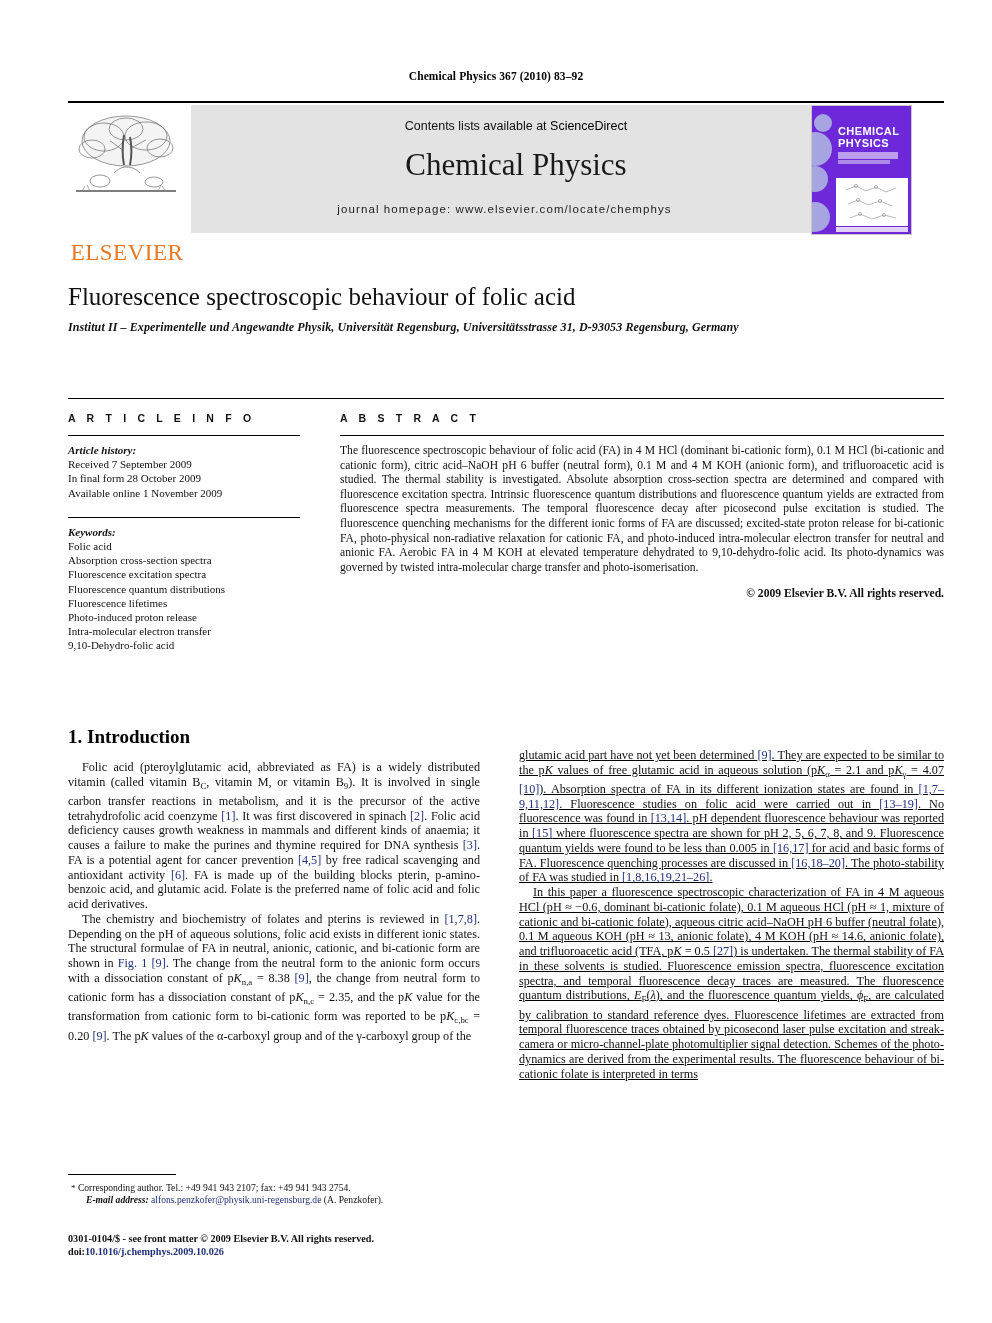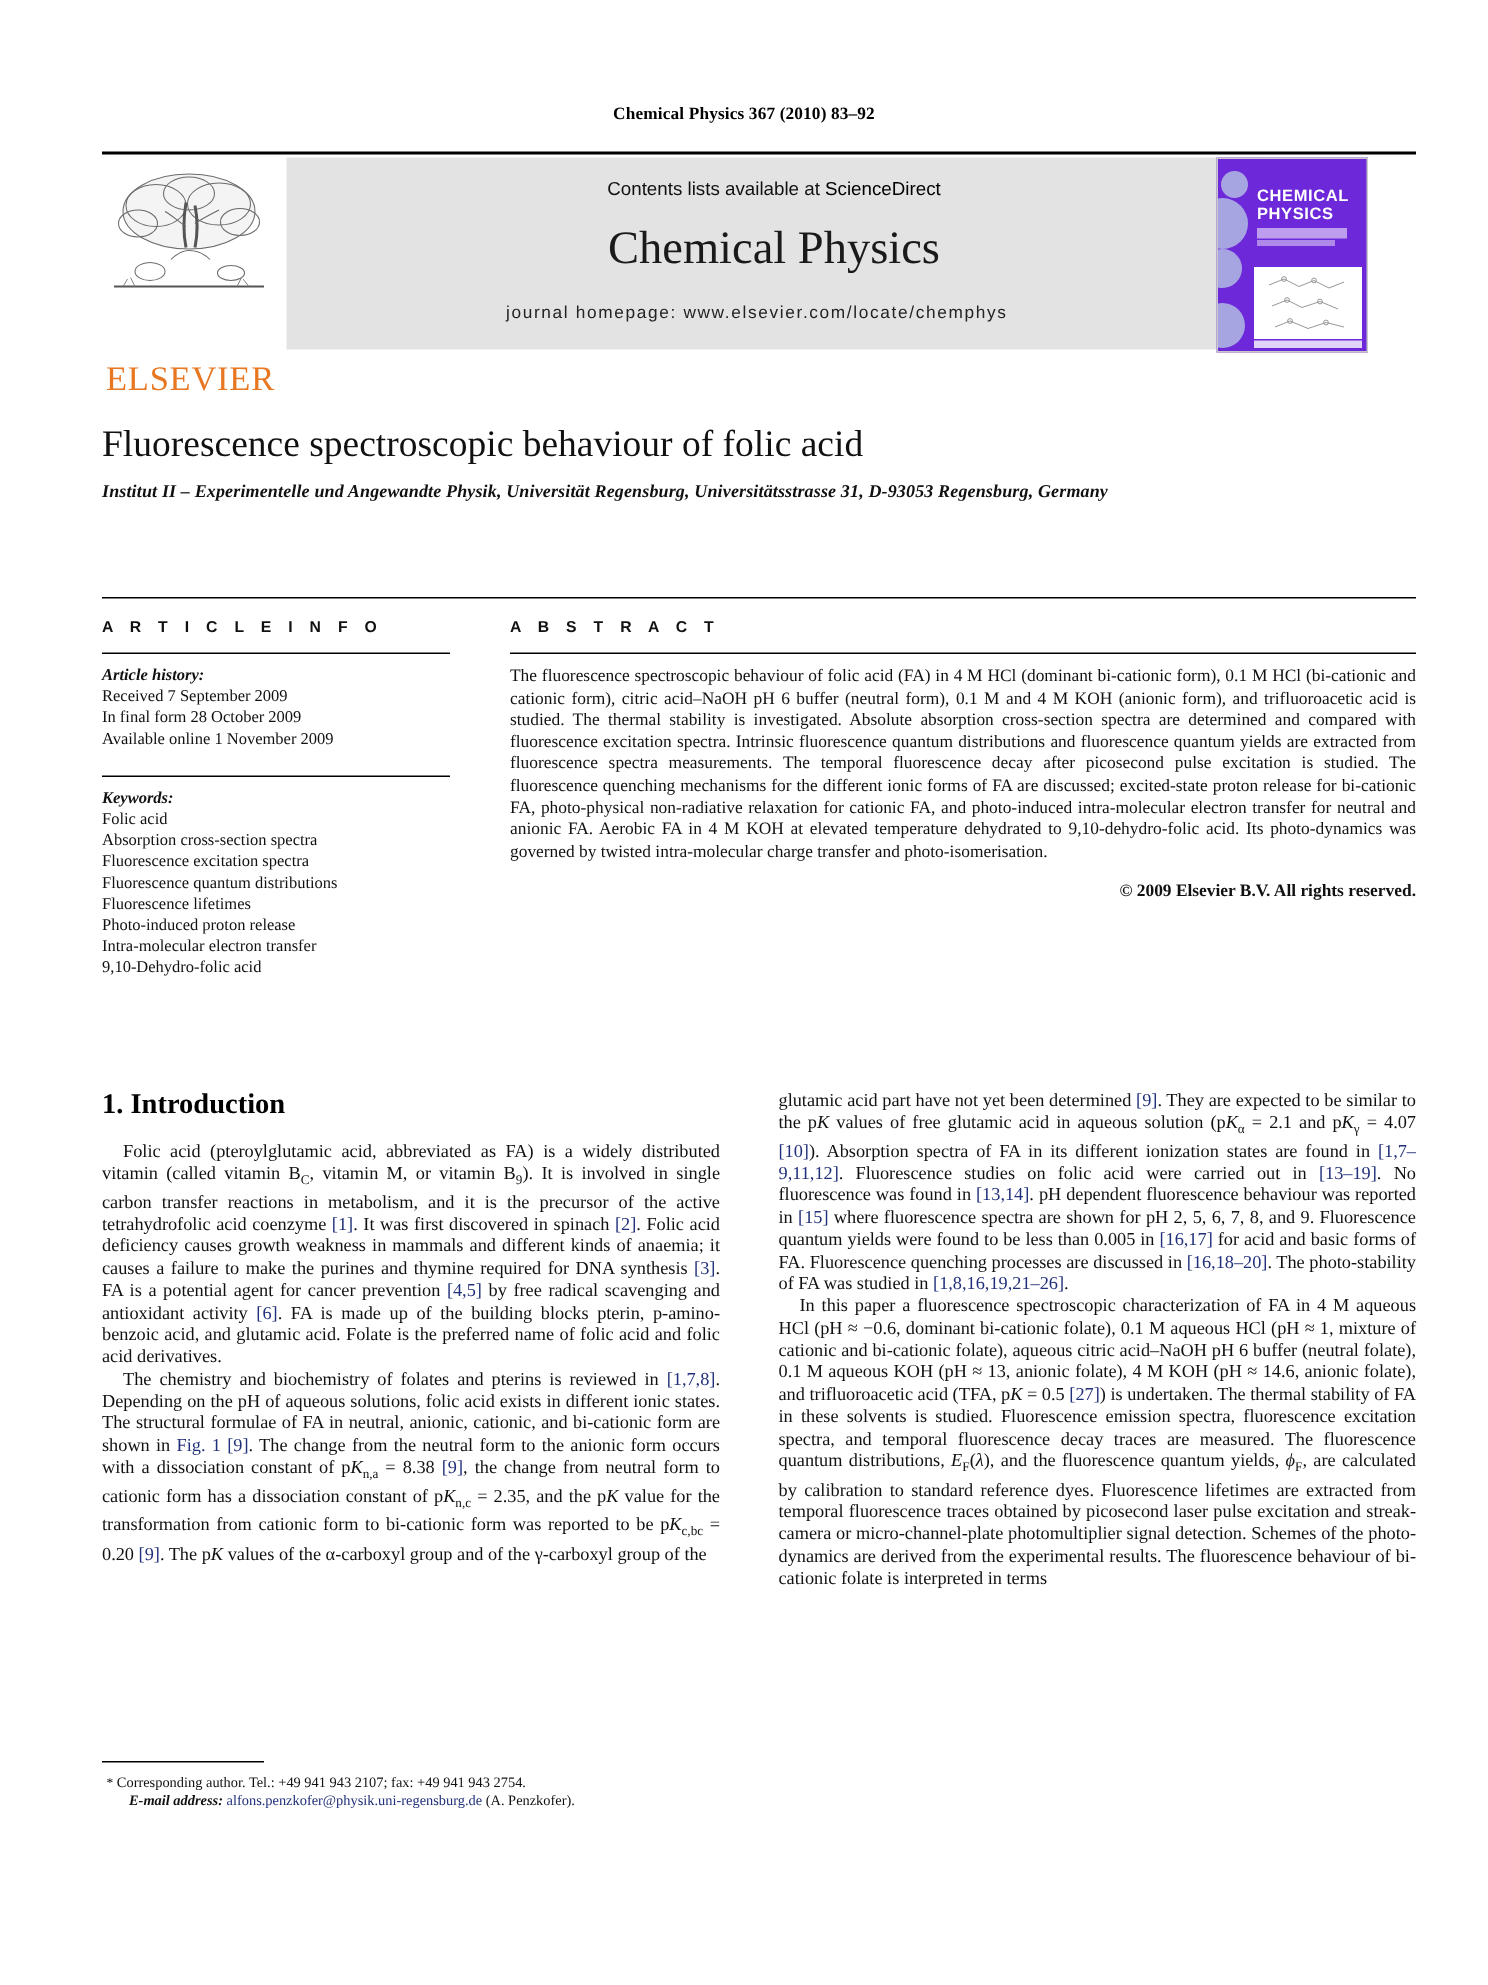--- a/index.html
+++ b/index.html
@@ -231,22 +231,23 @@
   }
 
   
   .body-left {
     position: absolute;
     left: 68px; top: 726px;
     width: 412px;
   }
   .body-right {
     position: absolute;
-    left: 519px; top: 726px;
+    left: 519px; top: 748px;
     width: 425px;
+    text-decoration: underline;
   }
   .sec-title {
     font-family: "Liberation Serif", serif;
     font-weight: bold;
     font-size: 19px;
     margin: 0 0 12px 0;
     color: #000000;
   }
   p.body {
     margin: 0;
@@ -423,14 +424,20 @@
       <span class="fn-star">*</span>
       <span>Corresponding author. Tel.: +49 941 943 2107; fax: +49 941 943 2754.</span>
     </div>
     <div class="fn-text" style="text-indent:0; padding-left:18px;">
       <span class="fn-em">E-mail address:</span>
       <span class="lnk">alfons.penzkofer@physik.uni-regensburg.de</span>
       <span>(A. Penzkofer).</span>
     </div>
   </div>
 
+  <div class="page-footer">
+    <div>0301-0104/$ - see front matter © 2009 Elsevier B.V. All rights reserved.</div>
+    <div>
+      <span>doi:</span><span class="doi-link">10.1016/j.chemphys.2009.10.026</span>
+    </div>
+  </div>
 
 </div>
 
 </body></html>

